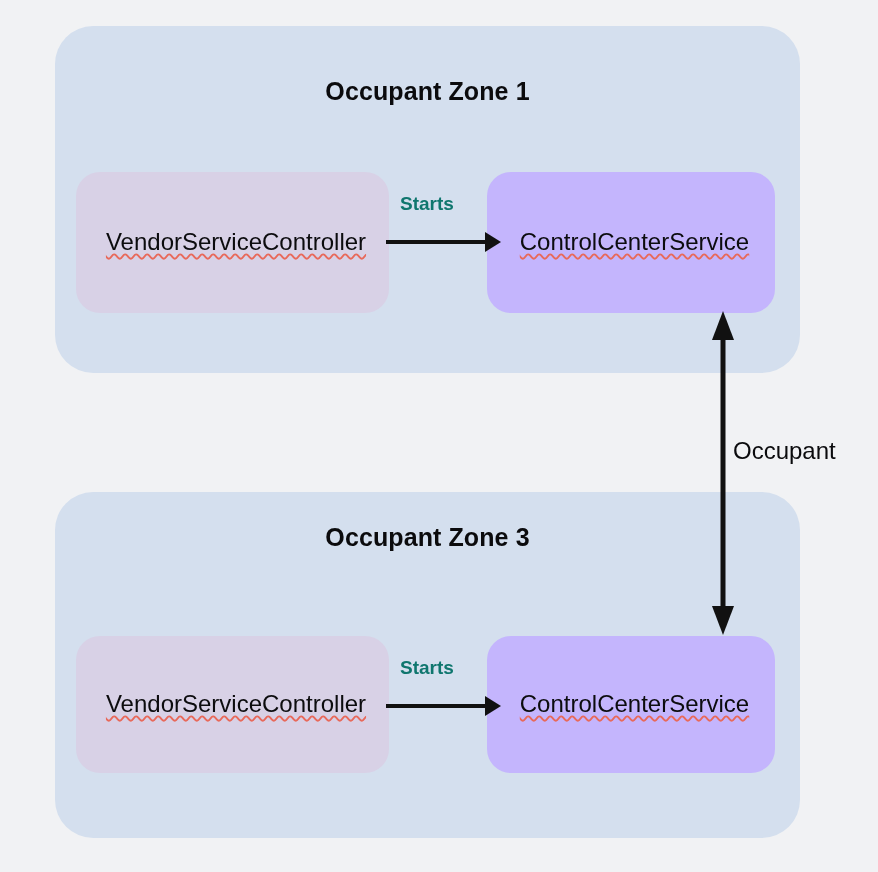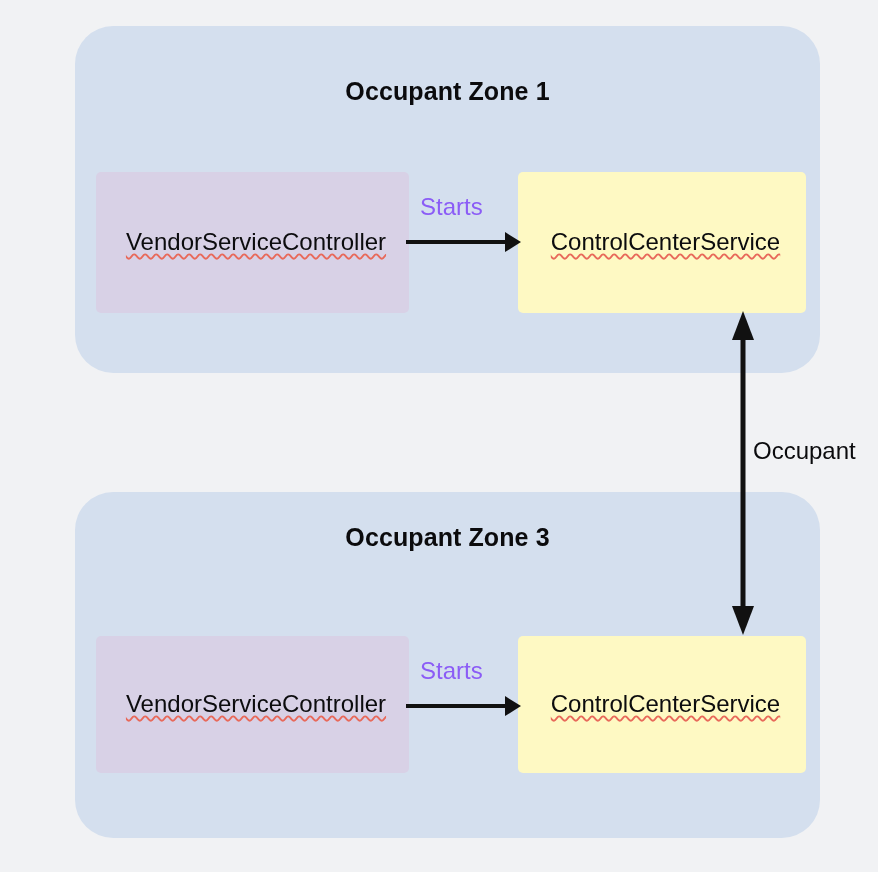--- a/index.html
+++ b/index.html
@@ -10,21 +10,20 @@
     width: 878px;
     height: 872px;
     background: #f1f2f4;
     font-family: "Liberation Sans", sans-serif;
     overflow: hidden;
   }
   #stage {
     position: relative;
     width: 784px;
     height: 872px;
-    margin-left: 20px;
   }
 
   
   .zone {
     position: absolute;
     left: 55px;
     width: 745px;
     background: #d4dfee;
     border-radius: 38px;
     box-sizing: border-box;
@@ -41,21 +40,21 @@
     font-weight: bold;
     color: #0b0b0d;
     letter-spacing: 0.1px;
   }
   #zone-1 .zone-title { top: 51px; }
   #zone-2 .zone-title { top: 31px; }
 
   
   .node {
     position: absolute;
-    border-radius: 5px;
+    border-radius: 24px;
     box-sizing: border-box;
     display: flex;
     align-items: center;
     justify-content: center;
     padding-left: 7px;
   }
   .node-label {
     font-size: 24px;
     color: #0c0c0e;
     line-height: 1.1;
@@ -65,41 +64,41 @@
     text-underline-offset: 3px;
     text-decoration-thickness: 1.5px;
   }
 
   .node-purple {
     background: #d8d1e6;
     left: 21px;
     width: 313px;
   }
   .node-green {
-    background: #fef9c3;
-    left: 443px;
+    background: #c4b5fd;
+    left: 432px;
     width: 288px;
   }
   #zone-1 .node { top: 146px; height: 141px; }
   #zone-2 .node { top: 144px; height: 137px; }
 
   
   .arrow-h {
     position: absolute;
     height: 40px;
     pointer-events: none;
   }
   #arrow-h-1 { left: 386px; top: 222px; width: 115px; }
   #arrow-h-2 { left: 386px; top: 686px; width: 115px; }
 
   .arrow-label-h {
     position: absolute;
-    font-size: 24px;
-    font-weight: normal;
-    color: #8b5cf6;
+    font-size: 19px;
+    font-weight: bold;
+    color: #0f766e;
     white-space: nowrap;
   }
   #starts-label-1 { left: 400px; top: 193px; }
   #starts-label-2 { left: 400px; top: 657px; }
 
   #arrow-v {
     position: absolute;
     left: 702px;
     top: 308px;
     width: 42px;

